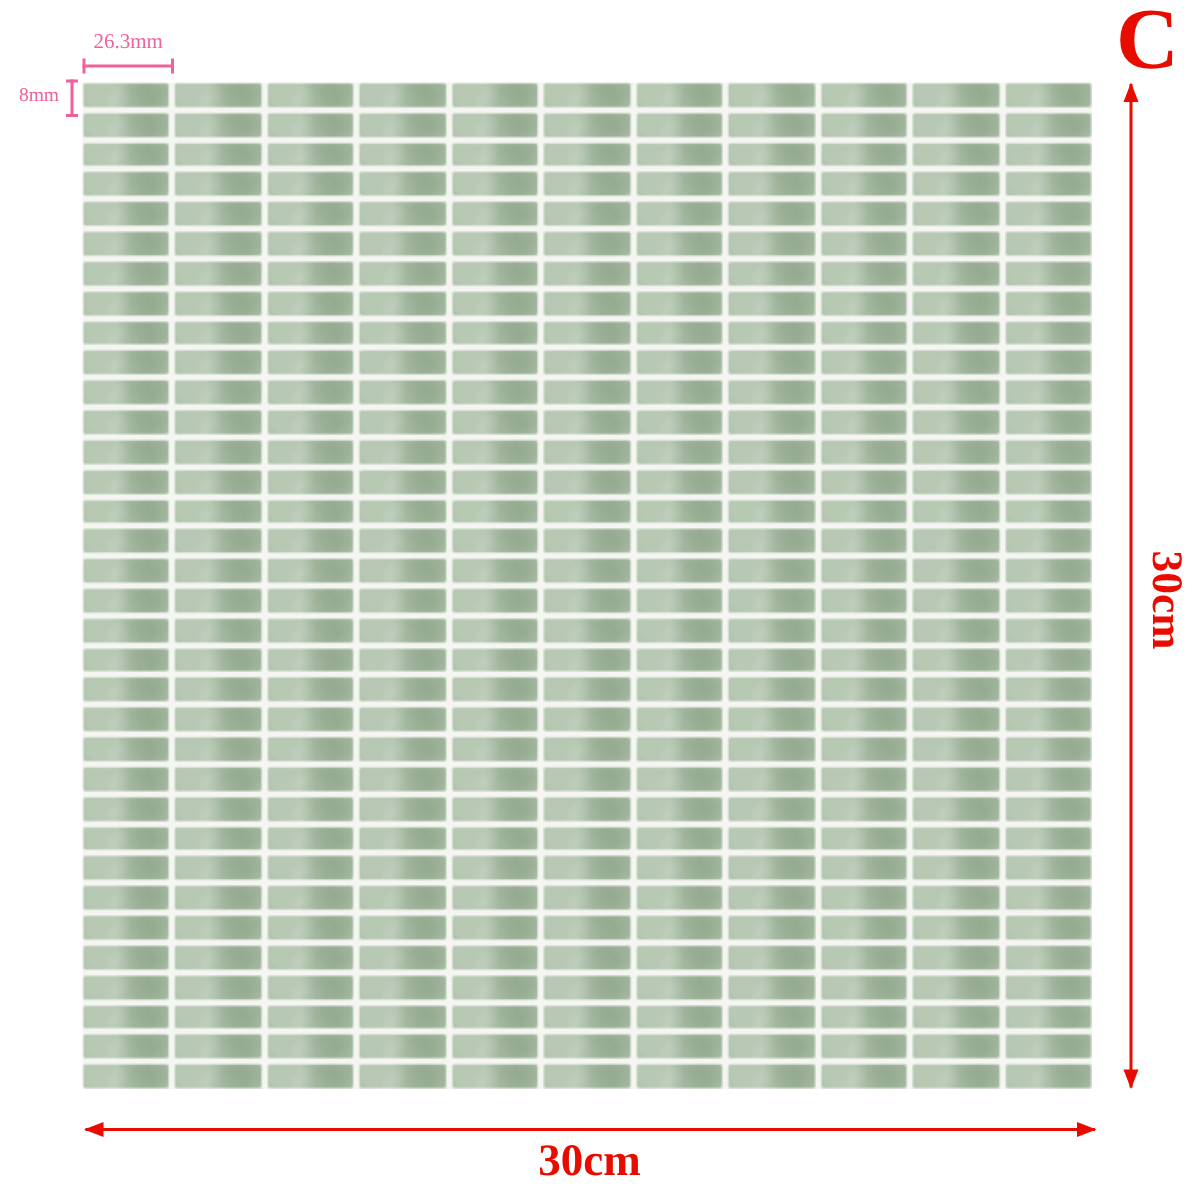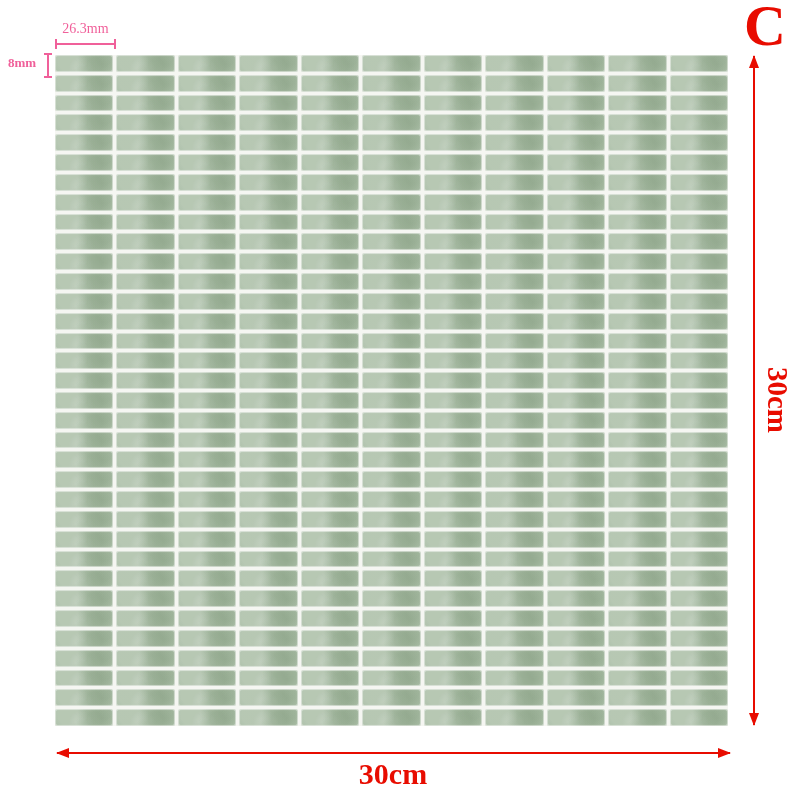--- a/index.html
+++ b/index.html
@@ -46,24 +46,23 @@
   }
   .tw-bracket::before,.tw-bracket::after{
     content:"";position:absolute;top:-4px;width:2px;height:10px;background:#f0609a;
   }
   .tw-bracket::before{left:0;}
   .tw-bracket::after{right:0;}
 
   .th-label{
     position:absolute;
     left:8px;top:55px;width:36px;
-    text-align:left;
+    text-align:center;
     font-size:13px;
     color:#f0609a;
-    font-weight:bold;
   }
   .th-bracket{
     position:absolute;
     left:47px;top:53px;width:2px;height:25px;
     background:#f0609a;
   }
   .th-bracket::before,.th-bracket::after{
     content:"";position:absolute;left:-3px;width:8px;height:2px;background:#f0609a;
   }
   .th-bracket::before{top:0;}

